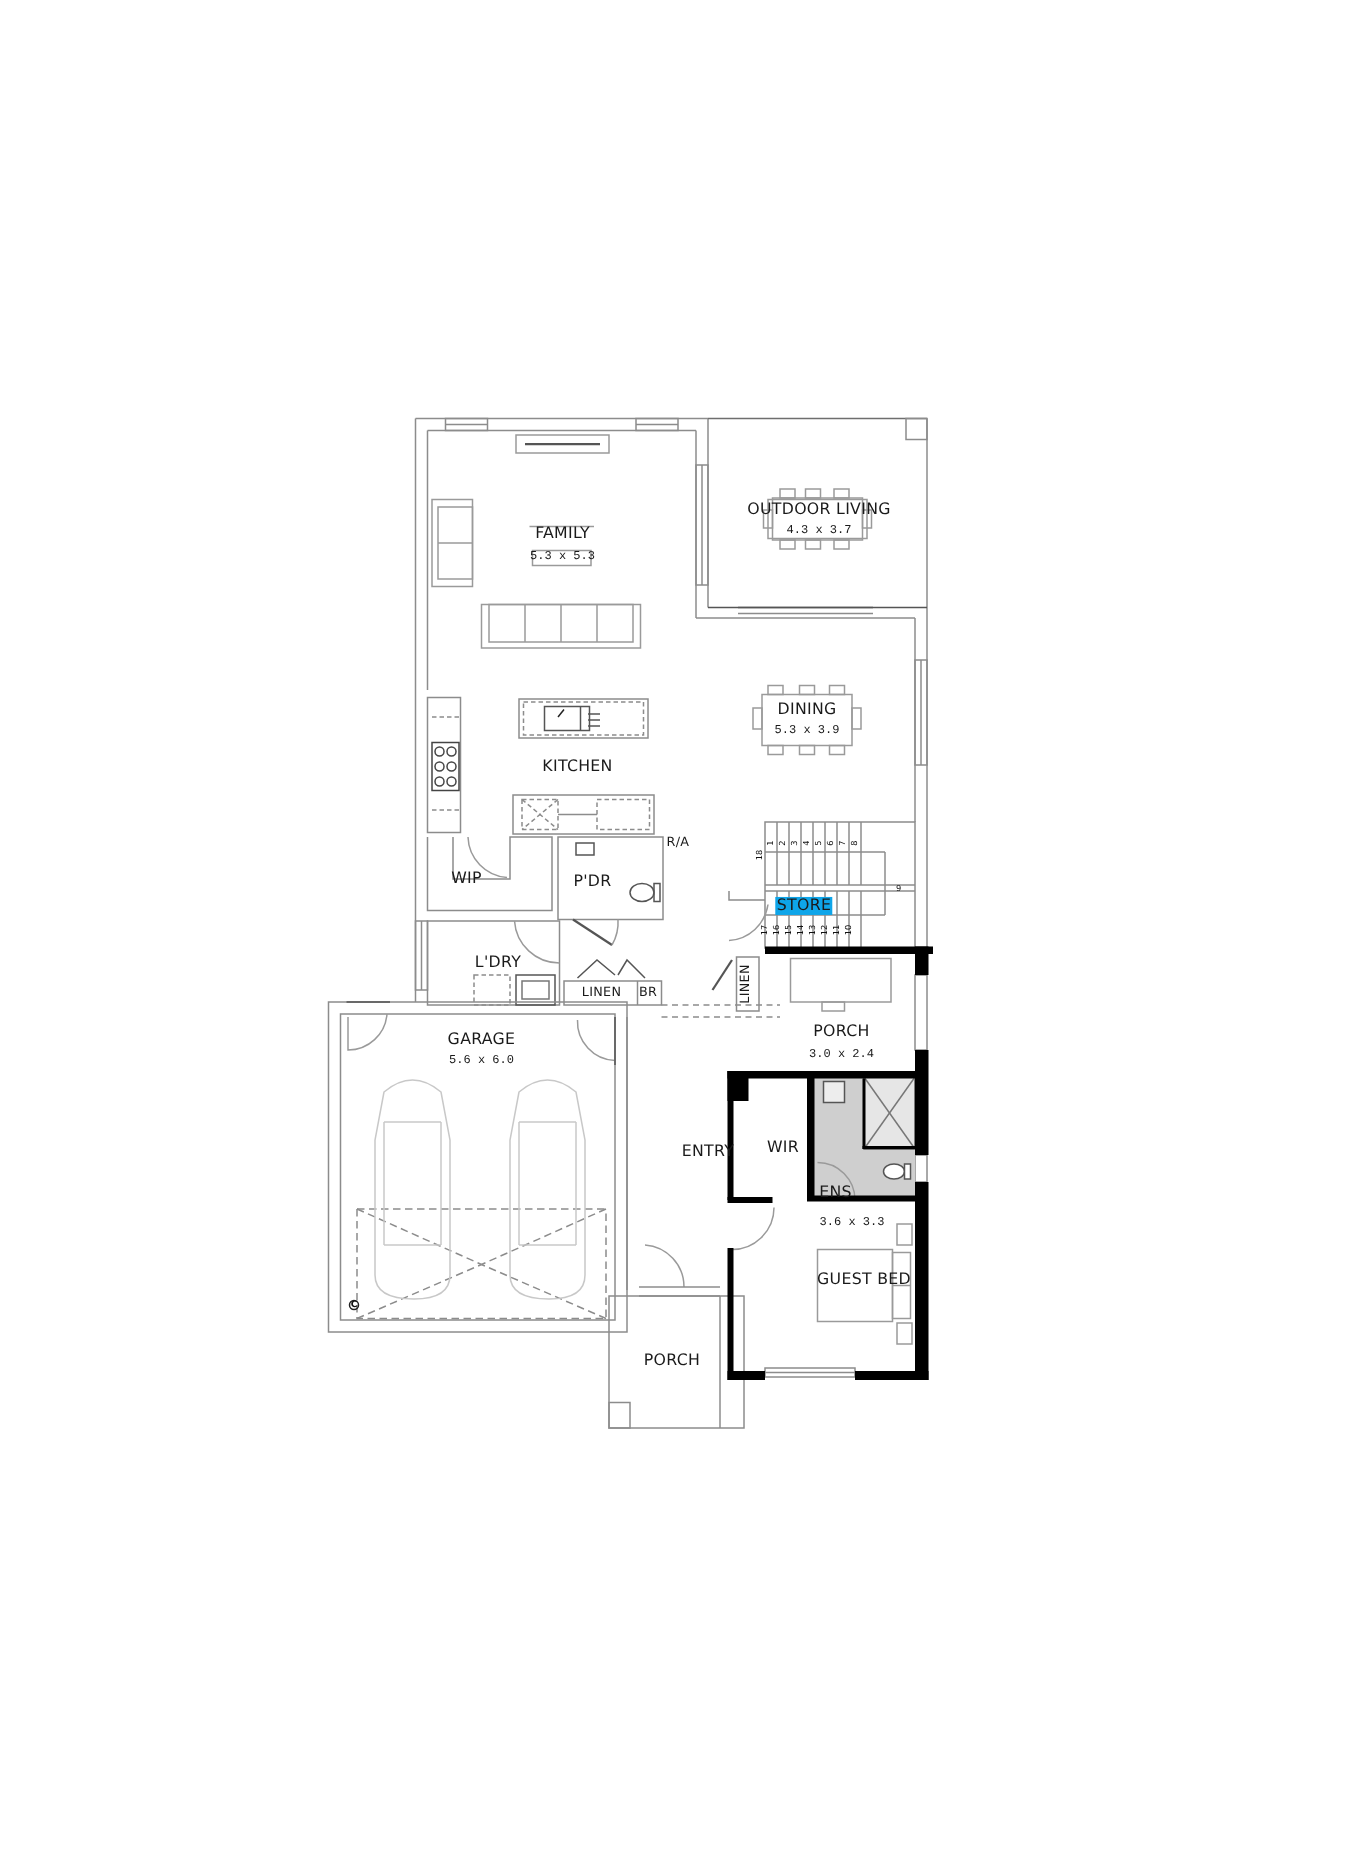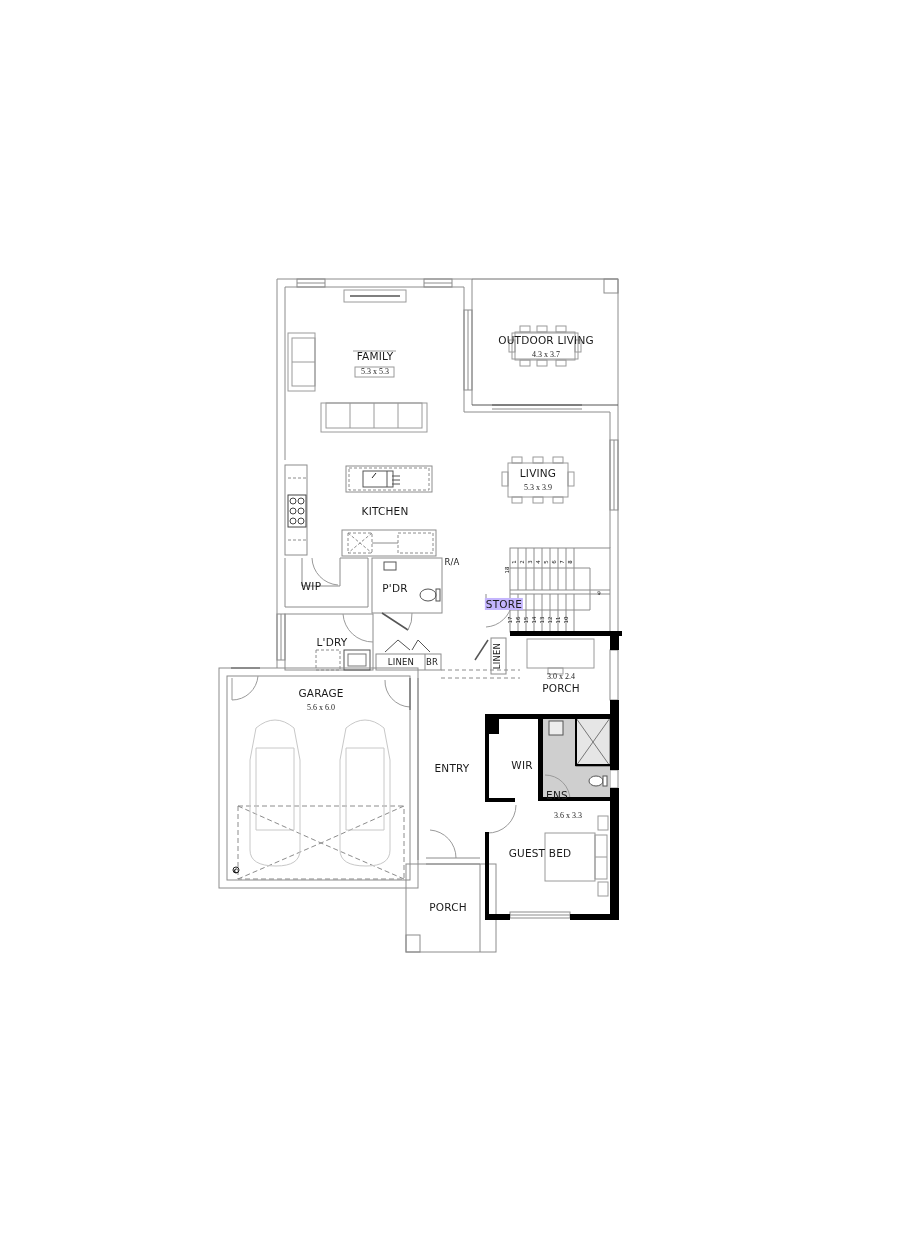--- a/index.html
+++ b/index.html
@@ -1,19 +1,19 @@
 <!DOCTYPE html>
 <html><head>
 <meta charset="utf-8">
 <style>
   html, body { margin:0; padding:0; background:#ffffff; }
   body { width:901px; height:1246px; position:relative; overflow:hidden; font-family:"Liberation Sans", sans-serif; }
   #plan { position:absolute; left:0; top:0; }
   .lbl { position:absolute; transform:translate(-50%,-50%); color:#1a1a1a; font-family:"DejaVu Sans", sans-serif; font-size:10.5px; letter-spacing:0.2px; white-space:nowrap; text-align:center; line-height:1.15; }
-  .dim { position:absolute; transform:translate(-50%,-50%); color:#1a1a1a; font-family:Liberation Serif, serif; font-size:8px; white-space:nowrap; }
+  .dim { position:absolute; transform:translate(-50%,-50%); color:#1a1a1a; font-family:Liberation Mono, monospace; font-size:8px; white-space:nowrap; }
   .sm { font-size:8.5px; }
   .vert { transform:translate(-50%,-50%) rotate(-90deg); }
   .step { position:absolute; font-family:"DejaVu Sans", sans-serif; font-size:5.5px; color:#111; transform:translate(-50%,-50%) rotate(-90deg); }
 </style>
 </head>
 <body>
 
 <svg id="plan" width="901" height="1246" viewBox="0 0 901 1246" xmlns="http://www.w3.org/2000/svg">
   <g fill="none" stroke="#8c8c8c" stroke-width="1">
 
@@ -293,47 +293,47 @@
     <rect x="512" y="333" width="66" height="26"></rect>
   </g>
 </svg>
 
 <div class="lbl" style="left:375px;top:356px">FAMILY</div>
 <div class="dim" style="left:375px;top:371px">5.3 x 5.3</div>
 
 <div class="lbl" style="left:546px;top:340px">OUTDOOR LIVING</div>
 <div class="dim" style="left:546px;top:354px">4.3 x 3.7</div>
 
-<div class="lbl" style="left:538px;top:473px">LIVING</div>
+<div class="lbl" style="left:538px;top:473px">DINING</div>
 <div class="dim" style="left:538px;top:487px">5.3 x 3.9</div>
 
 <div class="lbl" style="left:385px;top:511px">KITCHEN</div>
 
 <div class="lbl" style="left:311px;top:586px">WIP</div>
 <div class="lbl" style="left:395px;top:588px">P'DR</div>
 <div class="lbl sm" style="left:452px;top:563px">R/A</div>
 
-<div class="lbl" style="left:504px;top:604px;background:#c4b5fd;padding:0 1px">STORE</div>
+<div class="lbl" style="left:536px;top:604px;background:#0ea5e9;padding:0 1px">STORE</div>
 
 <div class="lbl" style="left:332px;top:642px">L'DRY</div>
 <div class="lbl sm" style="left:401px;top:663px">LINEN</div>
 <div class="lbl sm" style="left:432px;top:663px">BR</div>
 <div class="lbl sm vert" style="left:498px;top:656px">LINEN</div>
 
 <div class="lbl" style="left:561px;top:688px">PORCH</div>
-<div class="dim" style="left:561px;top:676px">3.0 x 2.4</div>
+<div class="dim" style="left:561px;top:703px">3.0 x 2.4</div>
 
 <div class="lbl" style="left:321px;top:693px">GARAGE</div>
 <div class="dim" style="left:321px;top:707px">5.6 x 6.0</div>
 
-<div class="lbl" style="left:452px;top:768px">ENTRY</div>
+<div class="lbl" style="left:472px;top:768px">ENTRY</div>
 <div class="lbl" style="left:522px;top:765px">WIR</div>
 <div class="lbl" style="left:557px;top:795px">ENS</div>
 
-<div class="lbl" style="left:540px;top:853px">GUEST BED</div>
+<div class="lbl" style="left:576px;top:853px">GUEST BED</div>
 <div class="dim" style="left:568px;top:815px">3.6 x 3.3</div>
 
 <div class="lbl" style="left:448px;top:907px">PORCH</div>
 
 <div class="step" style="left:236px;top:870px;transform:translate(-50%,-50%);font-size:6px;font-weight:bold">C</div>
 
 <div>
   <div class="step" style="left:514px;top:562px">1</div>
   <div class="step" style="left:522px;top:562px">2</div>
   <div class="step" style="left:530px;top:562px">3</div>

